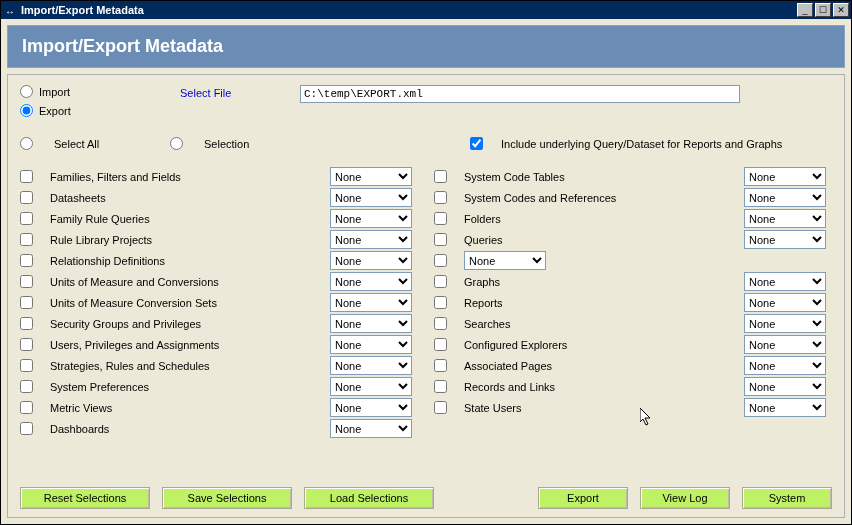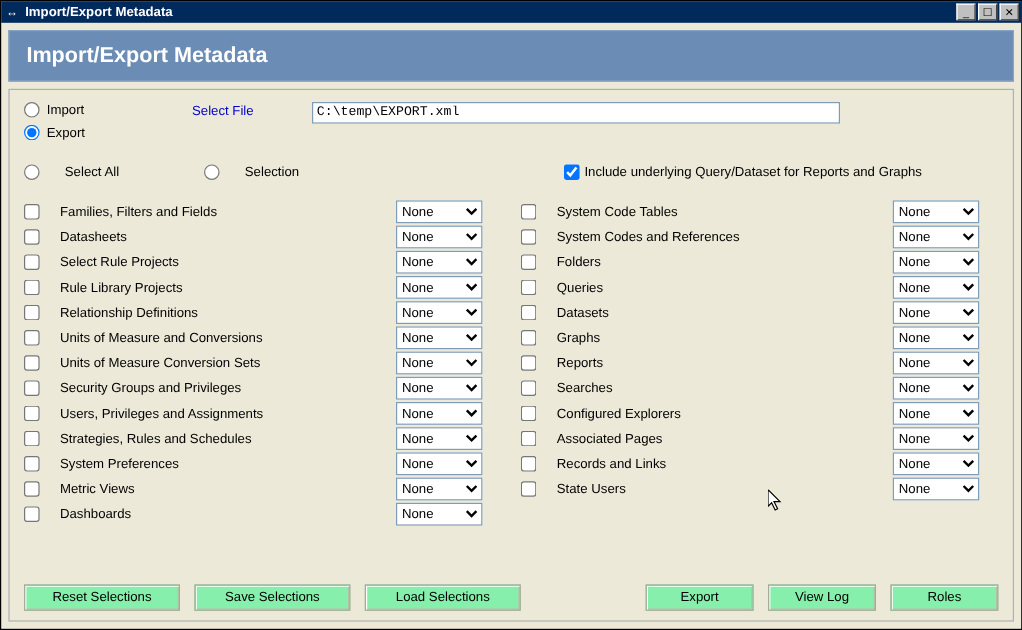--- a/index.html
+++ b/index.html
@@ -66,20 +66,21 @@
     margin: 6px;
     border: 1px solid #b0b0b0;
     background: #ece9d8;
     padding: 10px 12px 8px 12px;
     display: flex;
     flex-direction: column;
   }
   .top-row {
     display: flex;
     align-items: flex-start;
+    gap: 20px;
     margin-bottom: 14px;
   }
   .radio-col { width: 140px; }
   .radio-item { display: flex; align-items: center; gap: 6px; margin-bottom: 6px; }
   .radio-item input[type=radio] { margin: 0; }
   .link {
     color: #0000cc;
     cursor: pointer;
     margin-top: 2px;
     width: 100px;
@@ -96,55 +97,55 @@
     padding: 0 3px;
     font-family: Liberation Mono, monospace;
   }
   .options-row {
     display: flex;
     align-items: center;
     gap: 20px;
     margin-bottom: 16px;
   }
   .opt-radio { display: flex; align-items: center; gap: 21px; width: 130px; }
-  .opt-check { display: flex; align-items: center; gap: 4px; margin-left: 150px; }
+  .opt-check { display: flex; align-items: center; gap: 18px; margin-left: 150px; }
   .opt-check input, .opt-radio input { margin: 0; }
   .grid {
     display: flex;
     gap: 16px;
   }
   .col { flex: 1; }
   .row {
     display: flex;
     align-items: center;
     height: 21px;
   }
   .row .cb { width: 30px; display: flex; align-items: center; }
   .row .cb input { margin: 0; }
   .row .label { flex: 1; }
   .row .sel { width: 88px; }
   .row select {
-    width: 72px;
+    width: 82px;
     height: 19px;
     font-size: 11px;
     font-family: Tahoma, Arial, sans-serif;
     border: 1px solid #7f9db9;
     background: #fff;
   }
   .footer {
     display: flex;
     gap: 12px;
     margin-top: auto;
     padding-top: 12px;
   }
   .footer .spacer { flex: 1; }
   .btn {
     min-width: 130px;
     height: 22px;
-    background: #86efac;
+    background: #bef264;
     border: 1px solid #aca899;
     border-radius: 0;
     font-size: 11px;
     font-family: Tahoma, Arial, sans-serif;
     cursor: pointer;
     box-shadow: inset 1px 1px 0 #fff, inset -1px -1px 0 #c0bba8;
   }
   .footer .btn.small { min-width: 90px; }
   .cursor {
     position: absolute;
@@ -219,21 +220,21 @@
             <div class="cb">
               <input type="checkbox" style="">
             </div>
             <div class="label">Datasheets</div>
             <div class="sel"><select><option>None</option></select></div>
           </div>
           <div class="row">
             <div class="cb">
               <input type="checkbox" style="">
             </div>
-            <div class="label">Select Rule Projects</div>
+            <div class="label">Family Rule Queries</div>
             <div class="sel"><select><option>None</option></select></div>
           </div>
           <div class="row">
             <div class="cb">
               <input type="checkbox" style="">
             </div>
             <div class="label">Rule Library Projects</div>
             <div class="sel"><select><option>None</option></select></div>
           </div>
           <div class="row">
@@ -326,21 +327,20 @@
             <div class="cb">
               <input type="checkbox" style="">
             </div>
             <div class="label">Queries</div>
             <div class="sel"><select><option>None</option></select></div>
           </div>
           <div class="row">
             <div class="cb">
               <input type="checkbox" style="">
             </div>
-            <div class="label">Datasets</div>
             <div class="sel"><select><option>None</option></select></div>
           </div>
           <div class="row">
             <div class="cb">
               <input type="checkbox" style="">
             </div>
             <div class="label">Graphs</div>
             <div class="sel"><select><option>None</option></select></div>
           </div>
           <div class="row">
@@ -388,20 +388,20 @@
         </div>
     </div>
 
     <div class="footer">
       <button class="btn">Reset Selections</button>
       <button class="btn">Save Selections</button>
       <button class="btn">Load Selections</button>
       <div class="spacer"></div>
       <button class="btn small">Export</button>
       <button class="btn small">View Log</button>
-      <button class="btn small">Roles</button>
+      <button class="btn small">System</button>
     </div>
   </div>
 </div>
 
 <svg class="cursor" style="left:640px; top:408px;" width="14" height="20">
   <polygon points="0,0 0,14 3,11 6,17 8,16 5,10 10,10" fill="#fff" stroke="#000" stroke-width="1"></polygon>
 </svg>
 
 </body></html>

